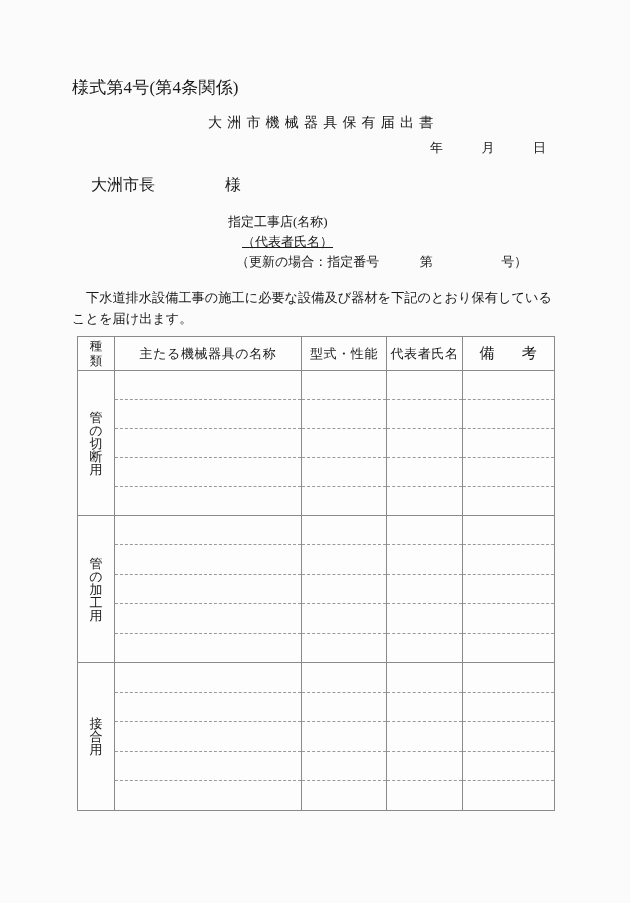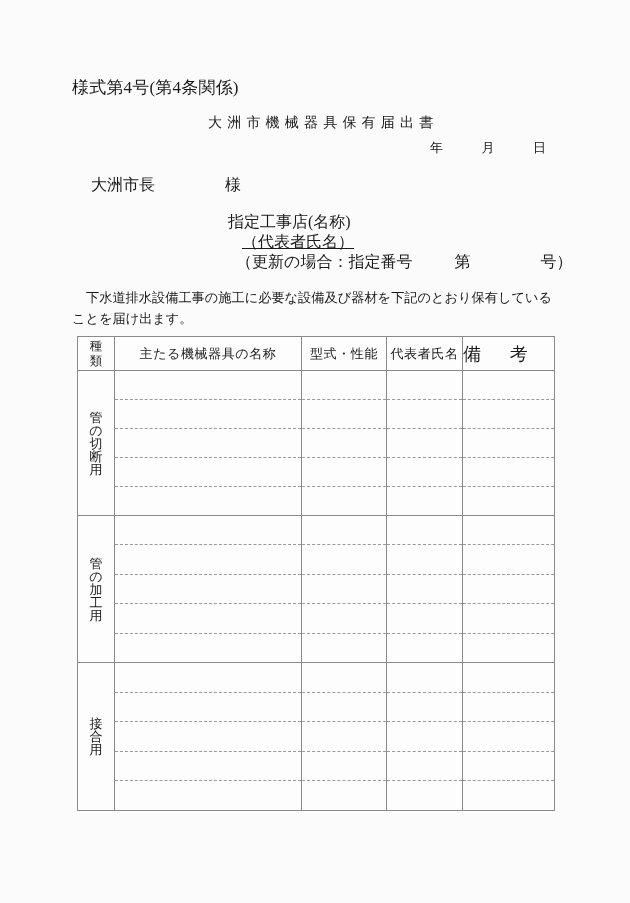--- a/index.html
+++ b/index.html
@@ -68,21 +68,21 @@
   .addressee .agap {
     display: inline-block;
     width: 62px;
   }
 
   
   .applicant {
     position: absolute;
     left: 228px;
     top: 212px;
-    font-size: 16px;
+    font-size: 13px;
     line-height: 20px;
     white-space: nowrap;
   }
   .applicant .l2 { padding-left: 14px; text-decoration: underline; }
   .applicant .l3 { padding-left: 8px; }
   .applicant .sp-a { display: inline-block; width: 34px; }
   .applicant .sp-b { display: inline-block; width: 62px; }
 
   
   .body-text {
@@ -128,23 +128,23 @@
     font-size: 12.5px;
   }
   .hd-kind .vchar { display: block; }
   .hd-cell {
     text-align: center;
     vertical-align: middle;
     font-size: 13px;
     letter-spacing: 0.6px;
   }
   .hd-note {
-    text-align: left;
+    text-align: center;
     vertical-align: middle;
-    font-size: 18px;
+    font-size: 15px;
     letter-spacing: 0.6px;
   }
   .hd-note .ngap { display: inline-block; width: 18px; }
 
   
   .kind-cell {
     text-align: center;
     vertical-align: middle;
     font-size: 13px;
     line-height: 1;

